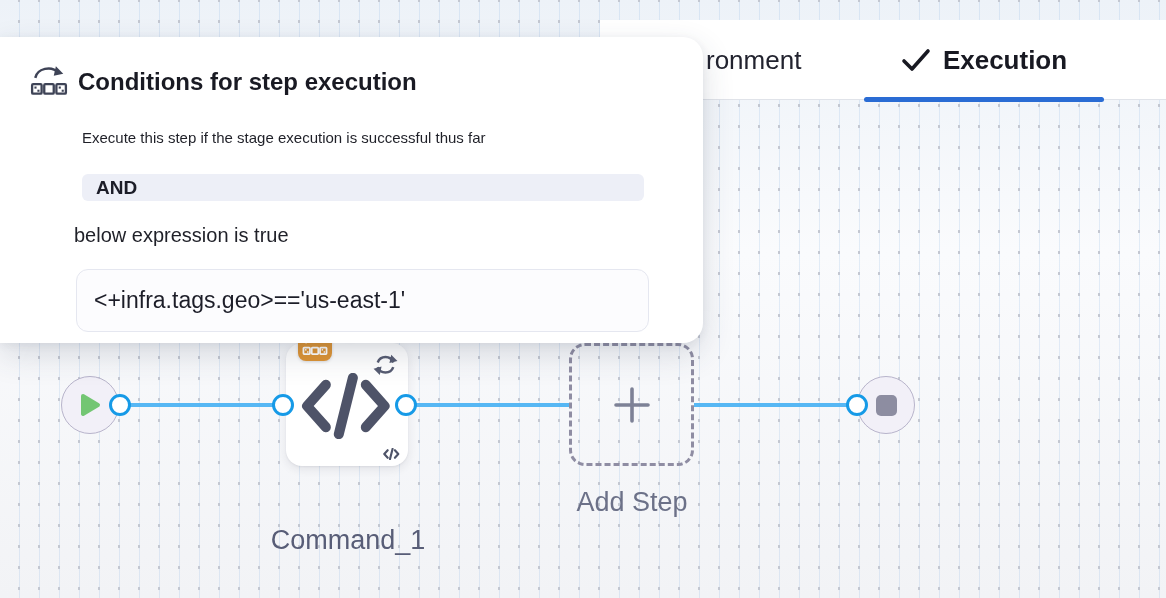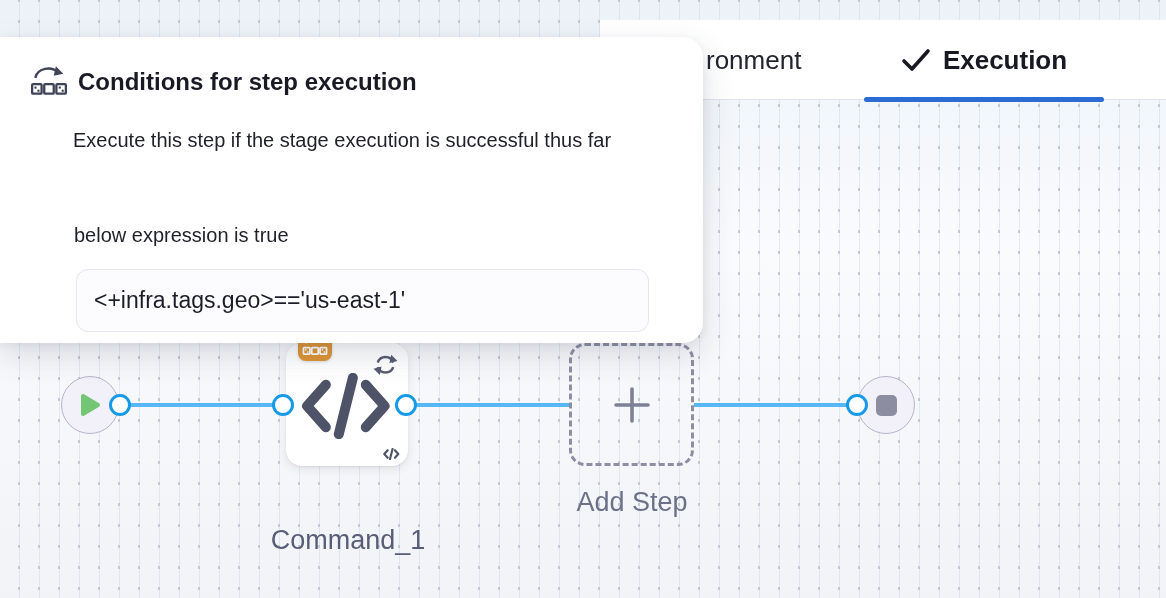--- a/index.html
+++ b/index.html
@@ -95,21 +95,21 @@
   }
   .popover-caret {
     position:absolute; left:334px; top:319px; z-index:9;
     width:0; height:0;
     border-left:16px solid transparent; border-right:16px solid transparent;
     border-top:18px solid #ffffff;
     filter:drop-shadow(0 3px 3px rgba(50,60,90,0.10));
   }
   .pop-header { position:absolute; left:30px; top:26px; display:flex; }
   .pop-title  { position:absolute; left:78px; top:31px; font-size:24px; font-weight:700; color:#191a23; }
-  .pop-desc   { position:absolute; left:73px; top:92px; font-size:20px; color:#1f2028; }
+  .pop-desc   { position:absolute; left:82px; top:92px; font-size:15px; color:#1f2028; }
   .and-pill   {
     position:absolute; left:82px; top:137px; width:562px; height:27px;
     background:#edeff7; border-radius:6px; display:flex; align-items:center;
     padding-left:14px; font-size:19px; font-weight:700; color:#1c1d28;
   }
   .pop-intro  { position:absolute; left:74px; top:187px; font-size:20px; color:#1f2028; }
   .expr-box   {
     position:absolute; left:76px; top:232px; width:573px; height:63px;
     background:#fcfcfe; border:1px solid #e5e7f0; border-radius:12px;
     display:flex; align-items:center; padding-left:17px;
@@ -233,17 +233,18 @@
           <rect x="25" y="20" width="9" height="9" rx="1"></rect>
         </g>
         <rect x="4.2" y="22.2" width="2" height="2" fill="#3e4356"></rect>
         <rect x="7" y="25.2" width="2" height="2" fill="#3e4356"></rect>
         <rect x="27.2" y="22.2" width="2" height="2" fill="#3e4356"></rect>
         <rect x="30" y="25.2" width="2" height="2" fill="#3e4356"></rect>
       </svg>
     </div>
     <div class="pop-title">Conditions for step execution</div>
     <div class="pop-desc">Execute this step if the stage execution is successful thus far</div>
+    <div class="and-pill">AND</div>
     <div class="pop-intro">below expression is true</div>
     <div class="expr-box">&lt;+infra.tags.geo&gt;=='us-east-1'</div>
   </div>
 
 </div>
 
 </body></html>

